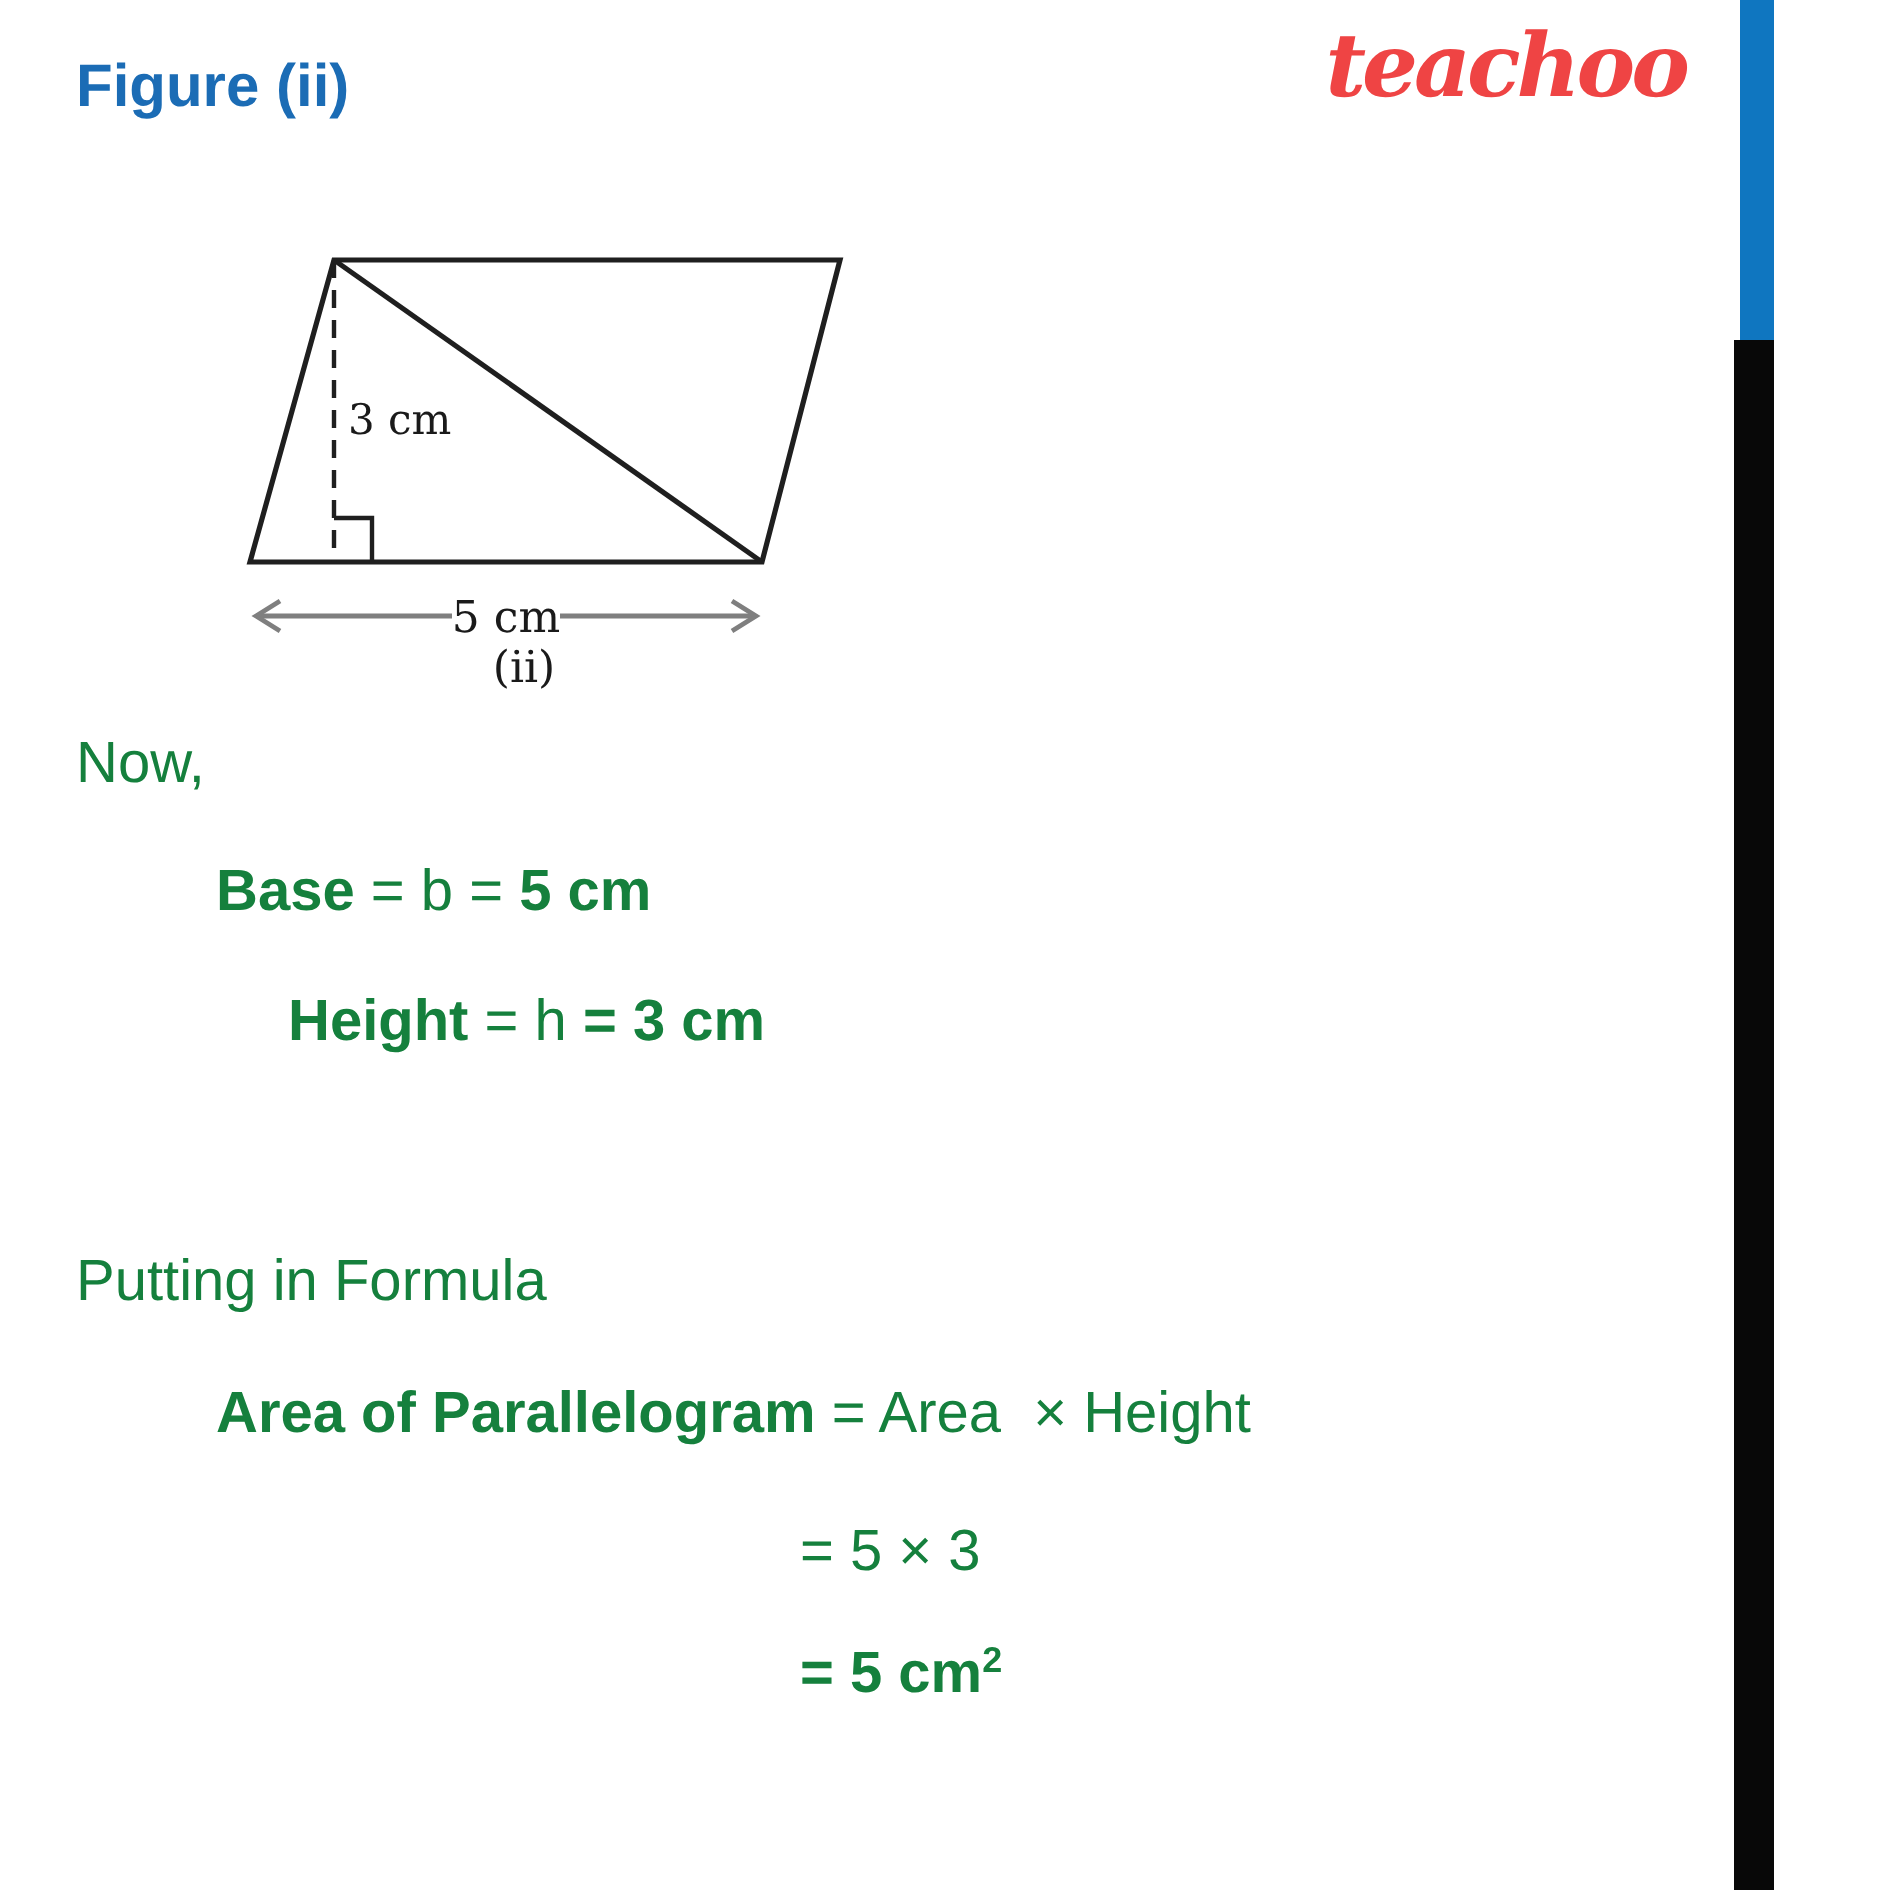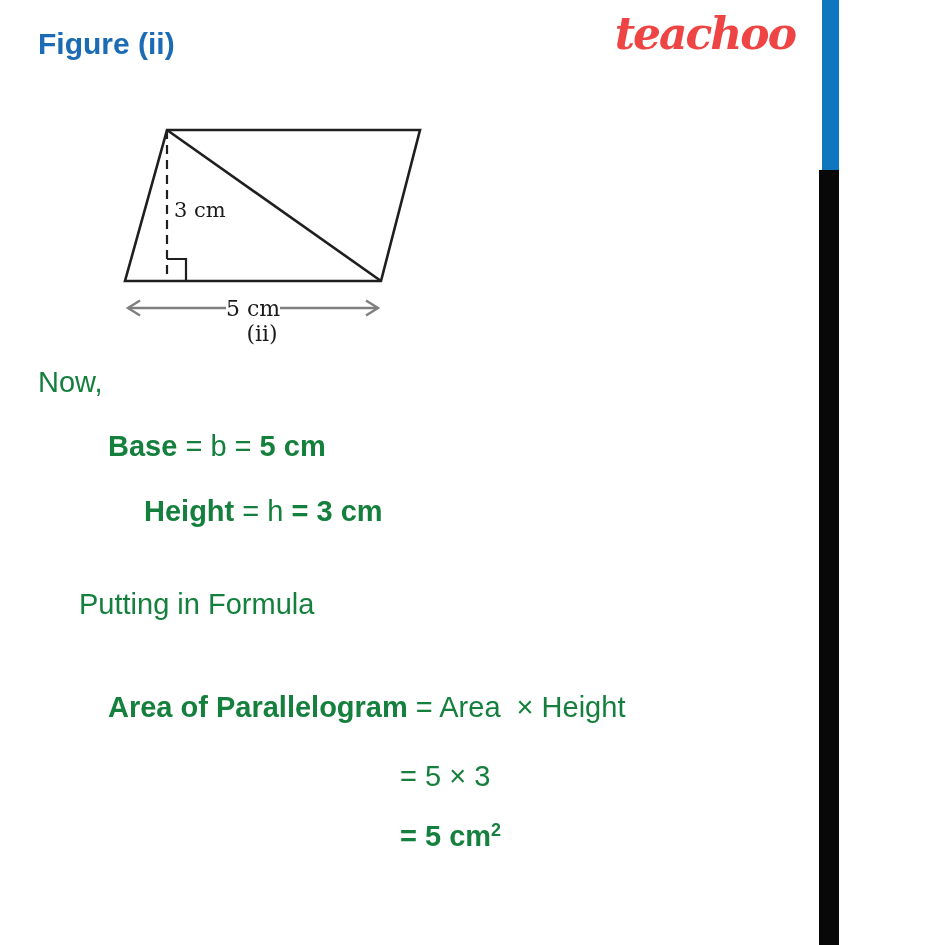--- a/index.html
+++ b/index.html
@@ -9,20 +9,21 @@
     height: 945px;
     background: #ffffff;
     overflow: hidden;
     font-family: "Liberation Sans", sans-serif;
   }
   .page {
     position: relative;
     width: 839px;
     height: 945px;
     background: #ffffff;
+    padding-left: 48px;
   }
   .page-title {
     position: absolute;
     left: 38px;
     top: 27px;
     font-size: 30px;
     font-weight: 700;
     color: #1b6cb5;
     letter-spacing: 0px;
   }
@@ -73,21 +74,21 @@
   }
   .b { font-weight: 700; }
   .sup-2 {
     font-size: 0.62em;
     font-weight: 700;
     vertical-align: 0.55em;
   }
   .line-now      { left: 38px;  top: 366px; }
   .line-base     { left: 108px; top: 430px; }
   .line-height   { left: 108px; top: 495px; margin-left: 36px; }
-  .line-putting  { left: 38px;  top: 588px; margin-left: 41px; }
+  .line-putting  { left: 38px;  top: 625px; }
   .line-area     { left: 108px; top: 691px; }
   .line-step1    { left: 400px; top: 760px; }
   .line-step2    { left: 400px; top: 820px; }
 </style>
 </head>
 <body>
 
 <div class="page">
 
   <div class="page-title">Figure (ii)</div>

